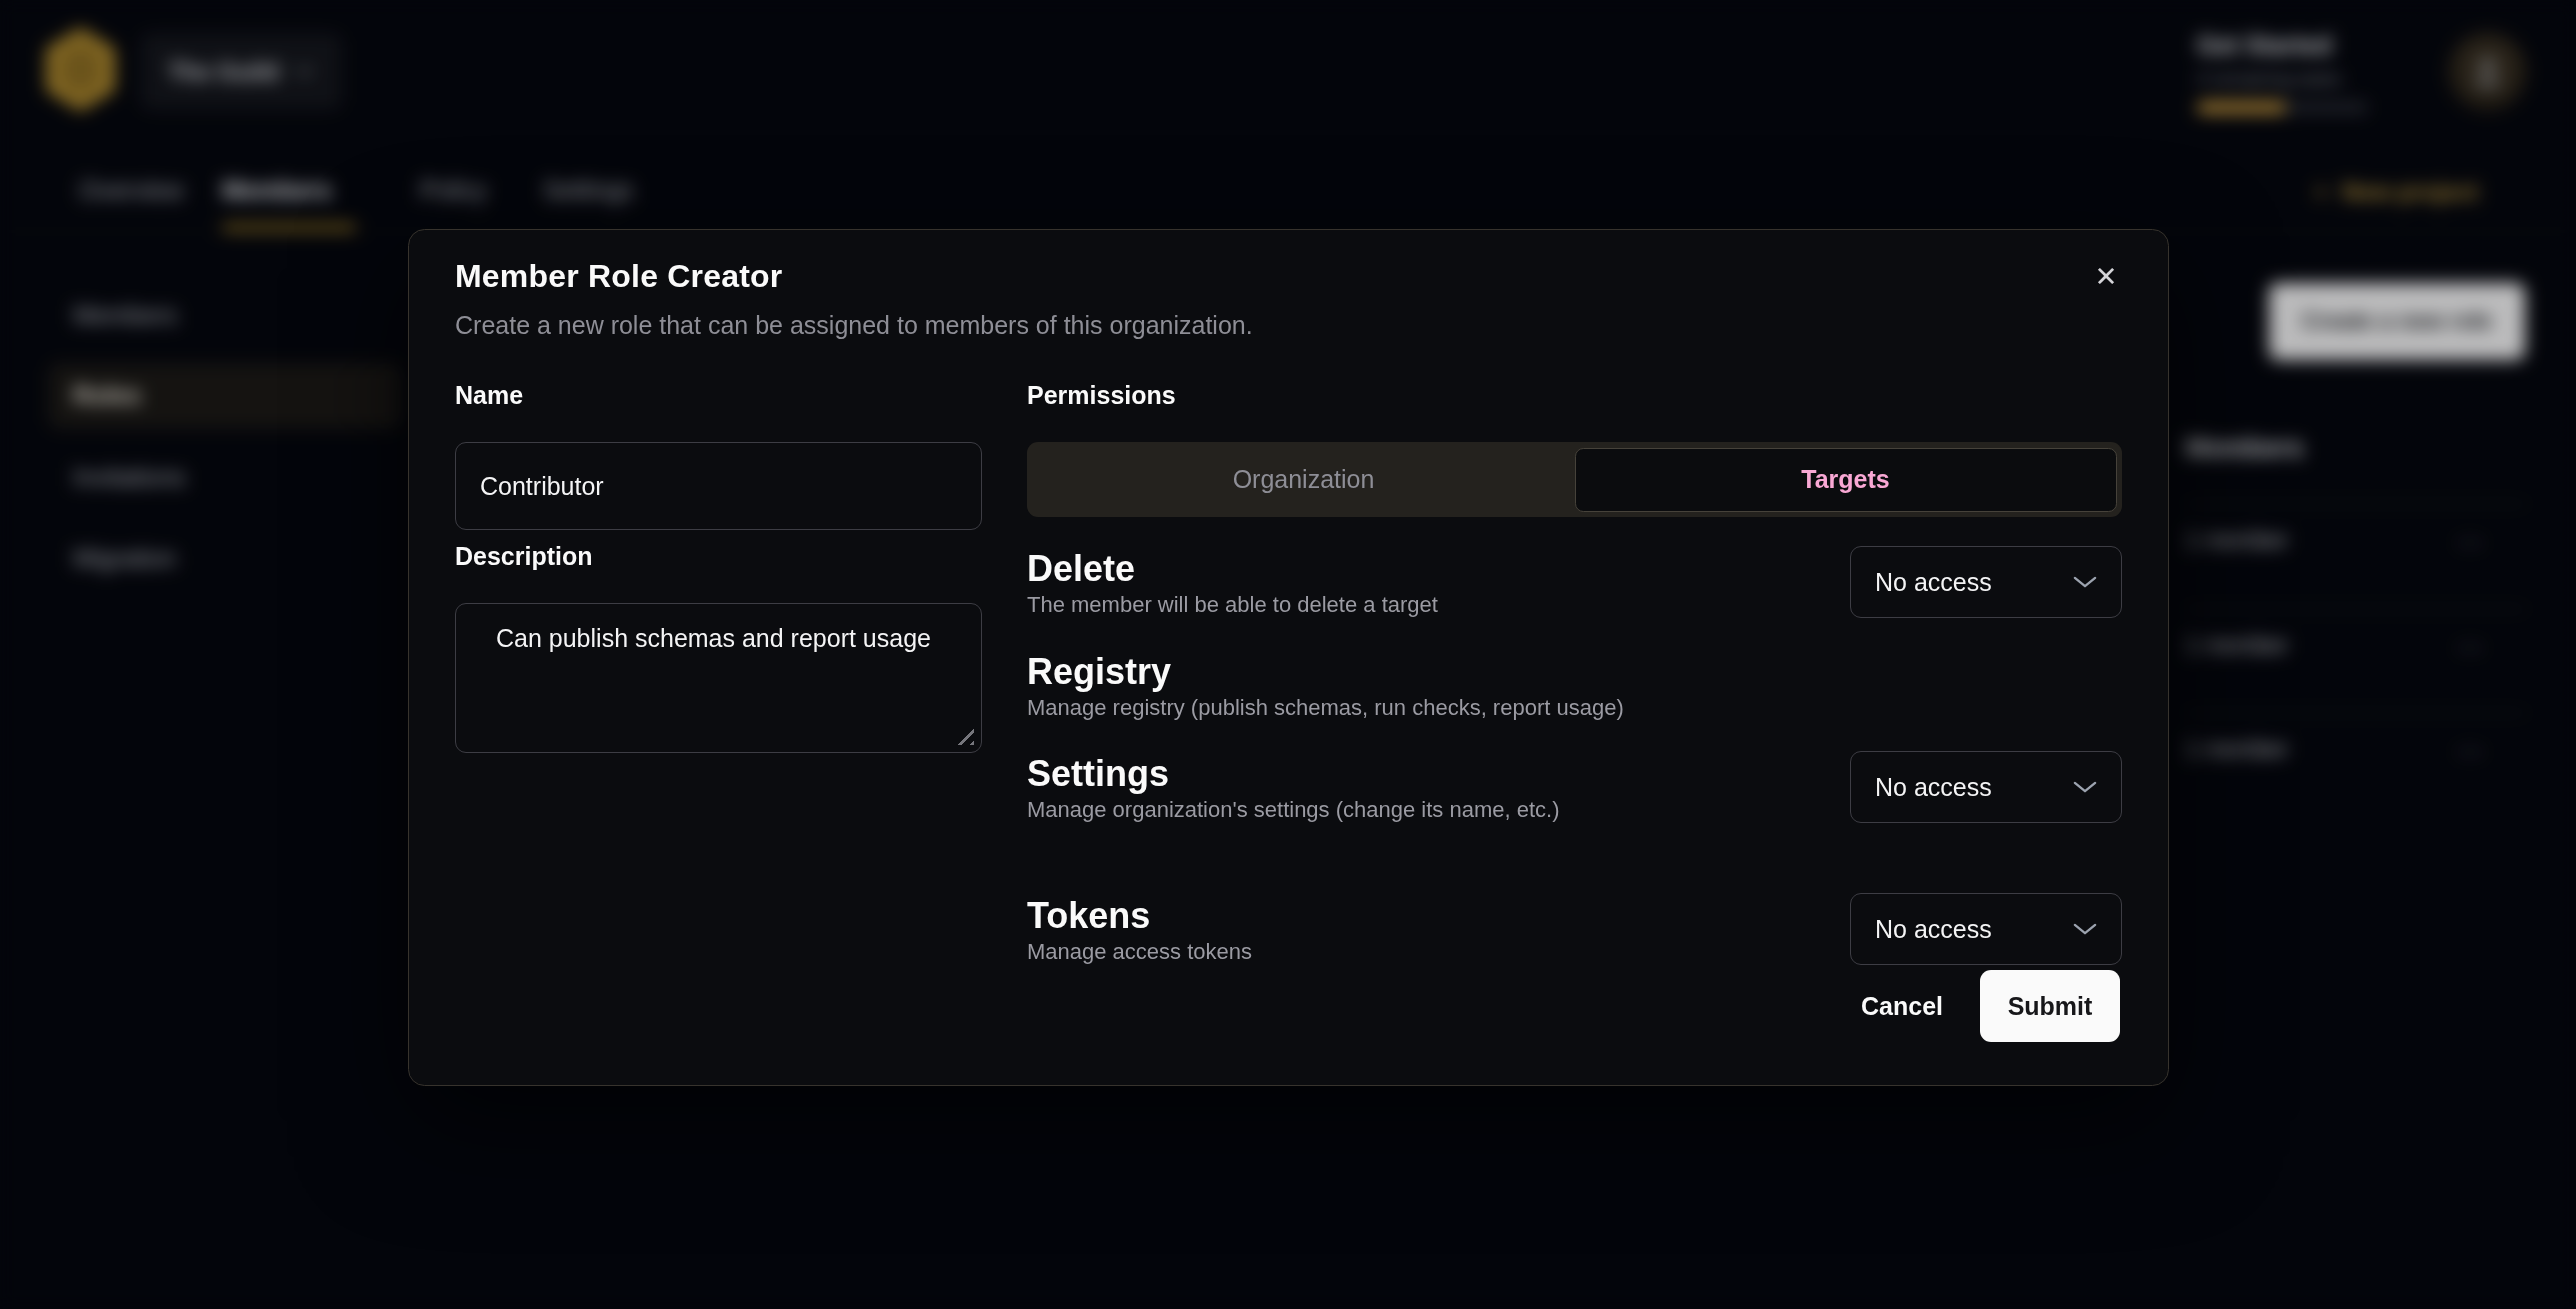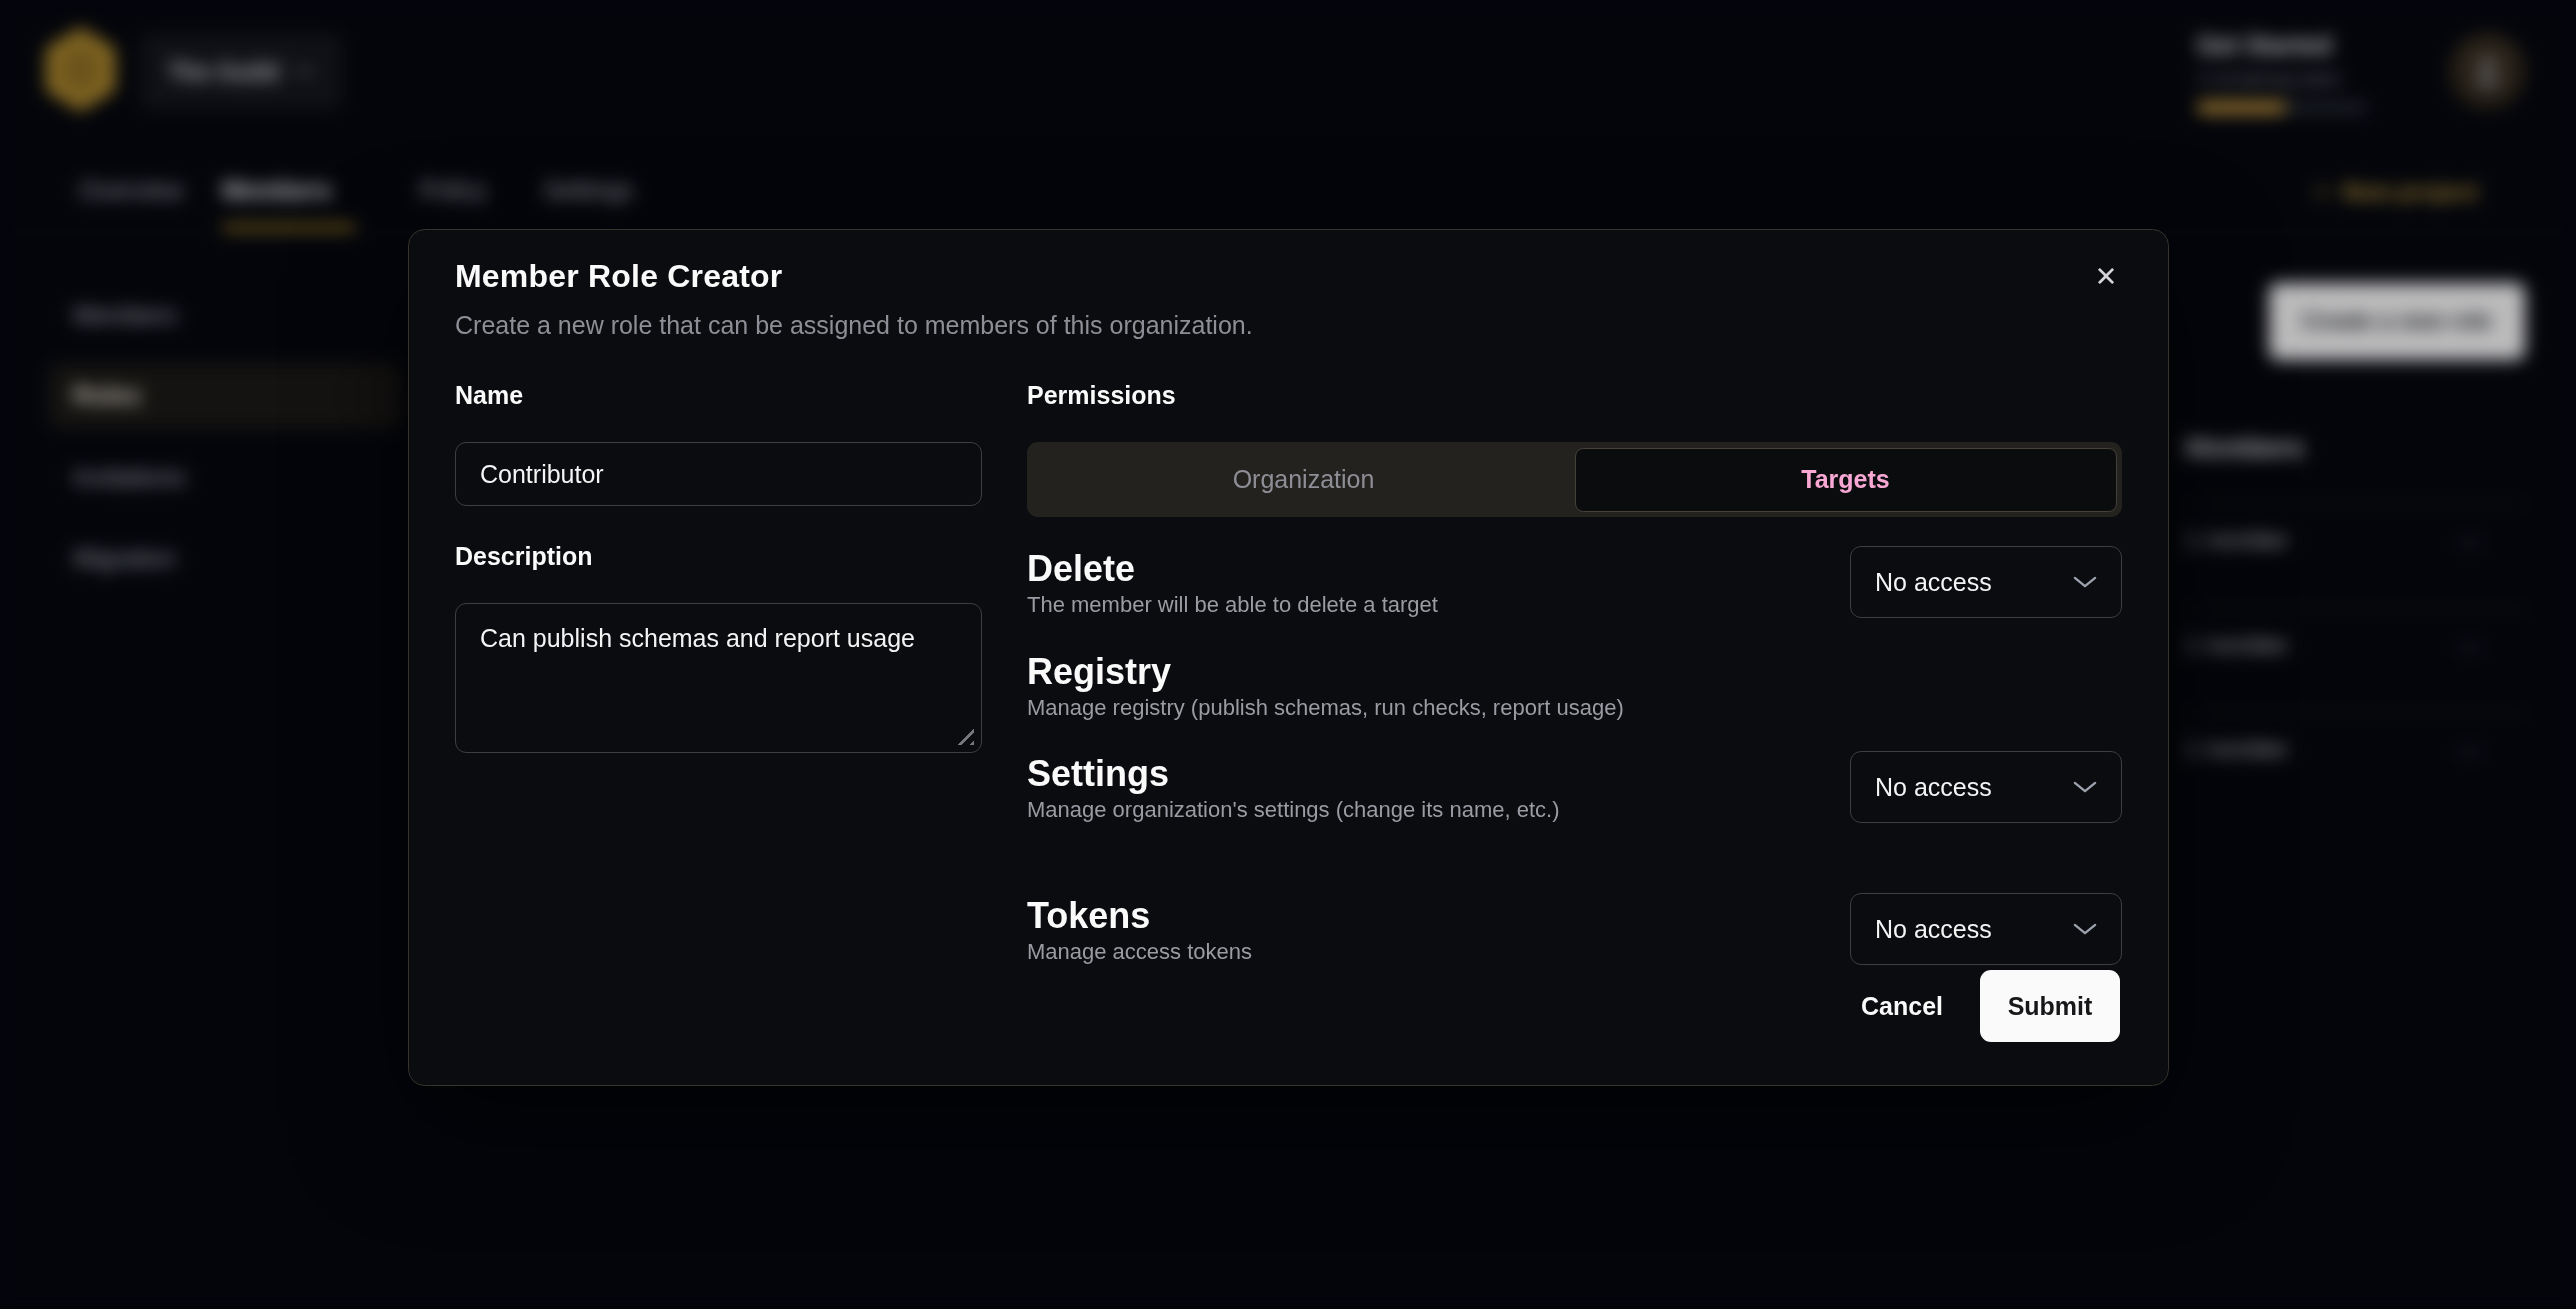--- a/index.html
+++ b/index.html
@@ -62,26 +62,26 @@
   .modal { position:absolute; left:408px; top:229px; width:1761px; height:857px;
     background:#0b0c0f; border:1.8px solid #37332d; border-radius:16.5px;
     box-shadow:0 37px 110px rgba(0,0,0,0.65); color:#fafafa; }
   .modal-close { position:absolute; right:42px; top:26px; width:40px; height:40px;
     background:none; border:none; color:#d4d4d8; font-size:27.5px; cursor:pointer;
     display:flex; align-items:center; justify-content:center; }
   .modal-title { position:absolute; left:46px; top:27.5px; font-size:32px; font-weight:700; letter-spacing:0.2px; }
   .modal-subtitle { position:absolute; left:46px; top:81px; font-size:25px; color:#8e8e96; }
 
   .field-label { position:absolute; font-size:25px; font-weight:700; color:#fafafa; }
-  .text-input { position:absolute; left:46px; top:212px; width:527px; height:64px;
+  .text-input { position:absolute; left:46px; top:212px; width:527px; height:88px;
     background:#0b0c0f; border:1.8px solid #3d3d44; border-radius:11px; color:#f4f4f5;
     font-size:25px; font-family:"Liberation Sans", sans-serif; padding:0 24px; outline:none; }
   .textarea { position:absolute; left:46px; top:373px; width:527px; height:150px;
     background:#0b0c0f; border:1.8px solid #3d3d44; border-radius:11px; color:#f4f4f5;
-    font-size:25px; font-family:"Liberation Sans", sans-serif; padding:20px 24px;
+    font-size:25px; font-family:"Liberation Sans", sans-serif; padding:20px 40px;
     resize:none; outline:none; overflow:hidden; }
   .resize-handle { position:absolute; left:547px; top:497px; width:18.4px; height:18.4px;
     clip-path:polygon(100% 0, 100% 100%, 0 100%);
     background:repeating-linear-gradient(135deg, transparent 0 5.5px, #76767c 5.5px 8.3px); }
 
   .segmented { position:absolute; left:618px; top:212px; width:1095px; height:75px;
     background:#24221e; border-radius:11px; display:flex; padding:5.5px; }
   .segment { flex:1; display:flex; align-items:center; justify-content:center;
     color:#8e8e96; font-size:25px; border-radius:8.3px; border:1.8px solid transparent; }
   .segment.active { background:#0b0c0e; border-color:#46423a; color:#f9a8d4; font-weight:700; }

